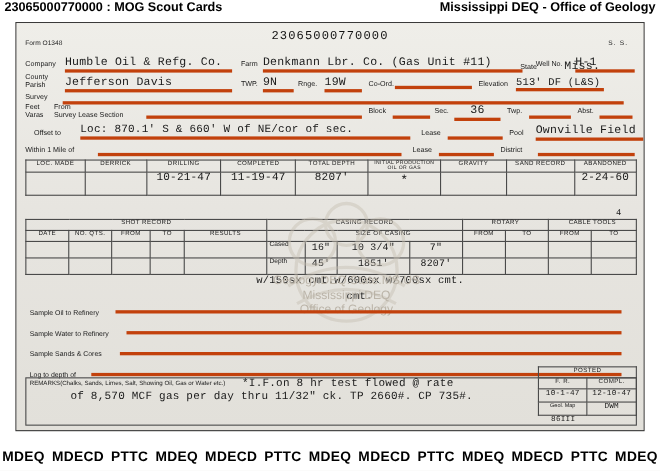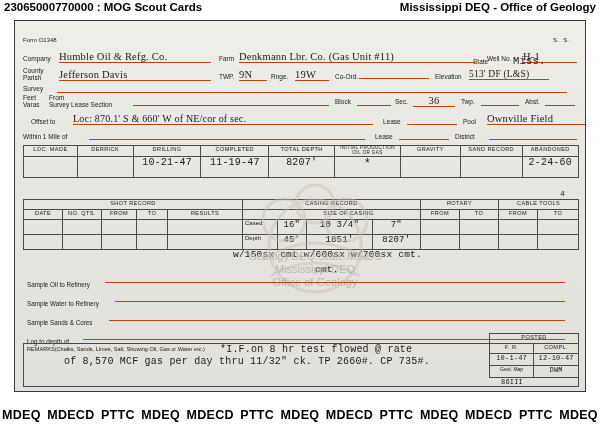--- a/index.html
+++ b/index.html
@@ -40,21 +40,21 @@
       linear-gradient(180deg,#efeee9 0%,#e7e5e0 45%,#e2e0da 100%);
   }
   .hand{
     font-family:"Liberation Mono", monospace;
     font-size:10.5px;
     color:#1a1a1a;
     letter-spacing:0.2px;
   }
   .lbl{font-size:6.5px;color:#202020;}
   .row{position:absolute;}
-  .ul{border-bottom:1px solid #c2410c;font-family:Liberation Serif, serif;}
+  .ul{border-bottom:3px solid #c2410c;}
   .bignum{
     position:absolute;left:0;right:0;top:6px;
     text-align:center;
     font-family:"Liberation Mono", monospace;
     font-size:11px;letter-spacing:1px;color:#111;
   }
   .formno{position:absolute;left:8px;top:16px;font-size:6px;color:#222;}
   .ss{position:absolute;right:14px;top:16px;font-size:6px;color:#222;letter-spacing:1px;}
   
   table.grid{
@@ -119,20 +119,21 @@
 <body>
 
 <div class="topbar">
   <div class="t">23065000770000 : MOG Scout Cards</div>
   <div class="t">Mississippi DEQ - Office of Geology</div>
 </div>
 
 <div class="card">
   <div class="paper"></div>
 
+  <div class="bignum">23065000770000</div>
   <div class="formno">Form O1348</div>
   <div class="ss">S. S.</div>
 
   <div class="row" style="left:8px;top:30px;width:556px;height:12px;">
     <span class="lbl" style="position:absolute;left:0;top:4px;">Company</span>
     <span class="hand ul" style="position:absolute;left:36px;top:0;width:152px;">Humble Oil &amp; Refg. Co.</span>
     <span class="lbl" style="position:absolute;left:196px;top:4px;">Farm</span>
     <span class="hand ul" style="position:absolute;left:216px;top:0;width:236px;">Denkmann Lbr. Co. (Gas Unit #11)</span>
     <span class="lbl" style="position:absolute;left:464px;top:4px;">Well No.</span>
     <span class="hand ul" style="position:absolute;left:500px;top:0;width:54px;">H-1</span>

